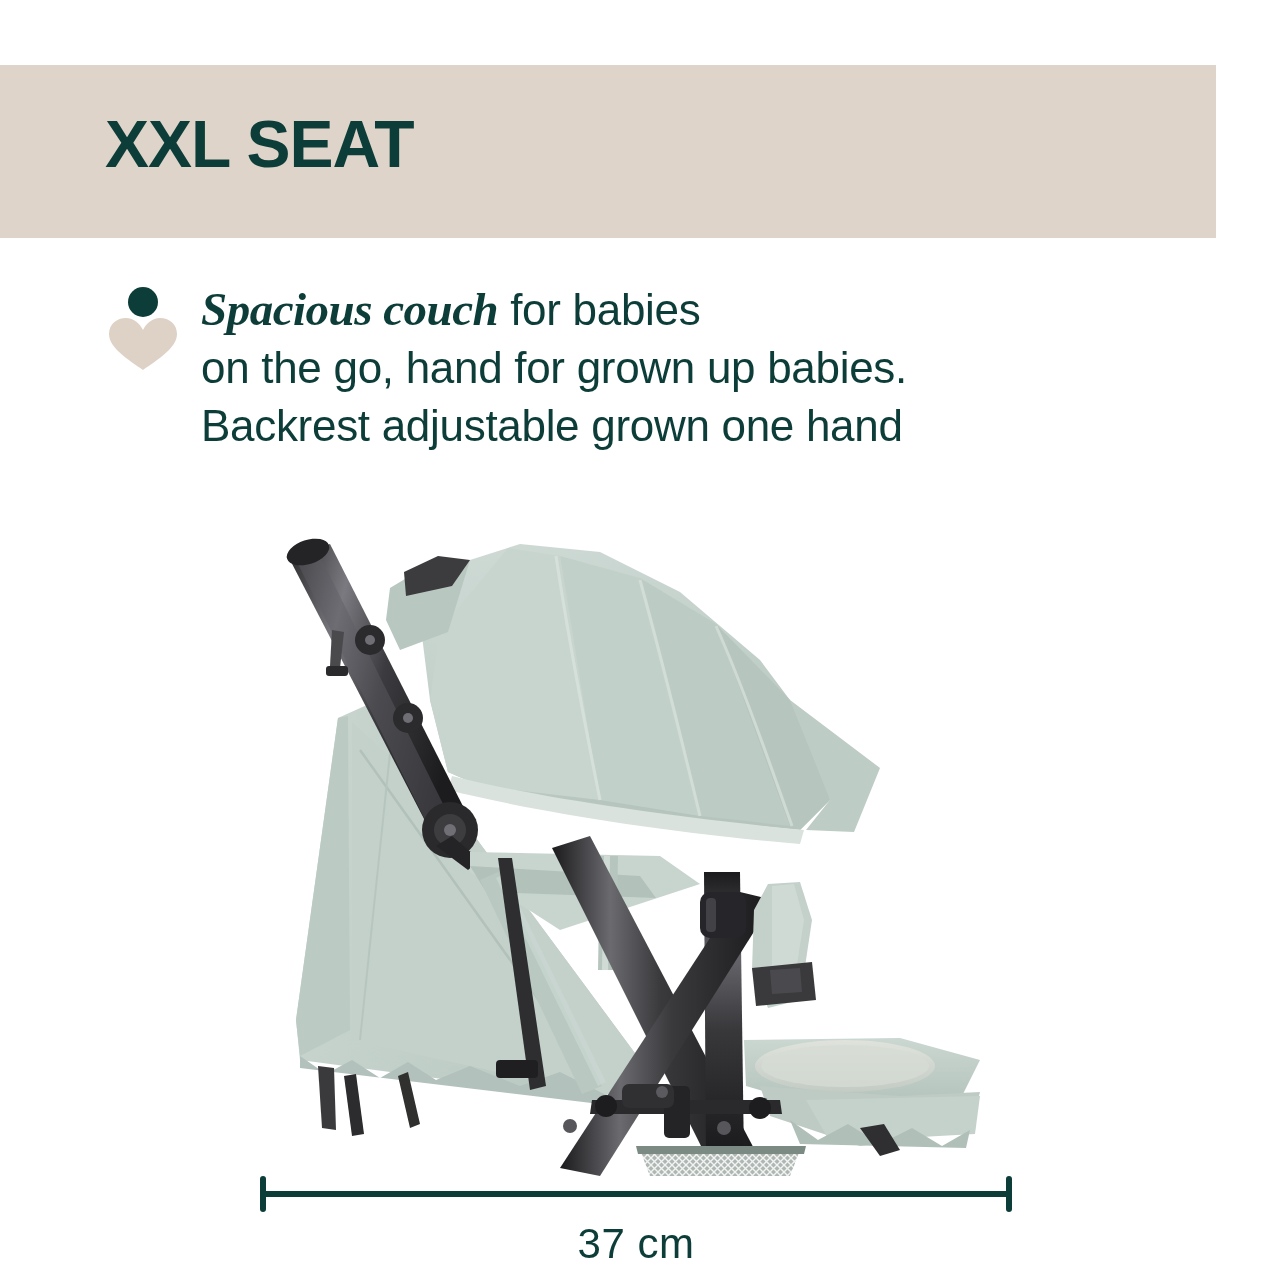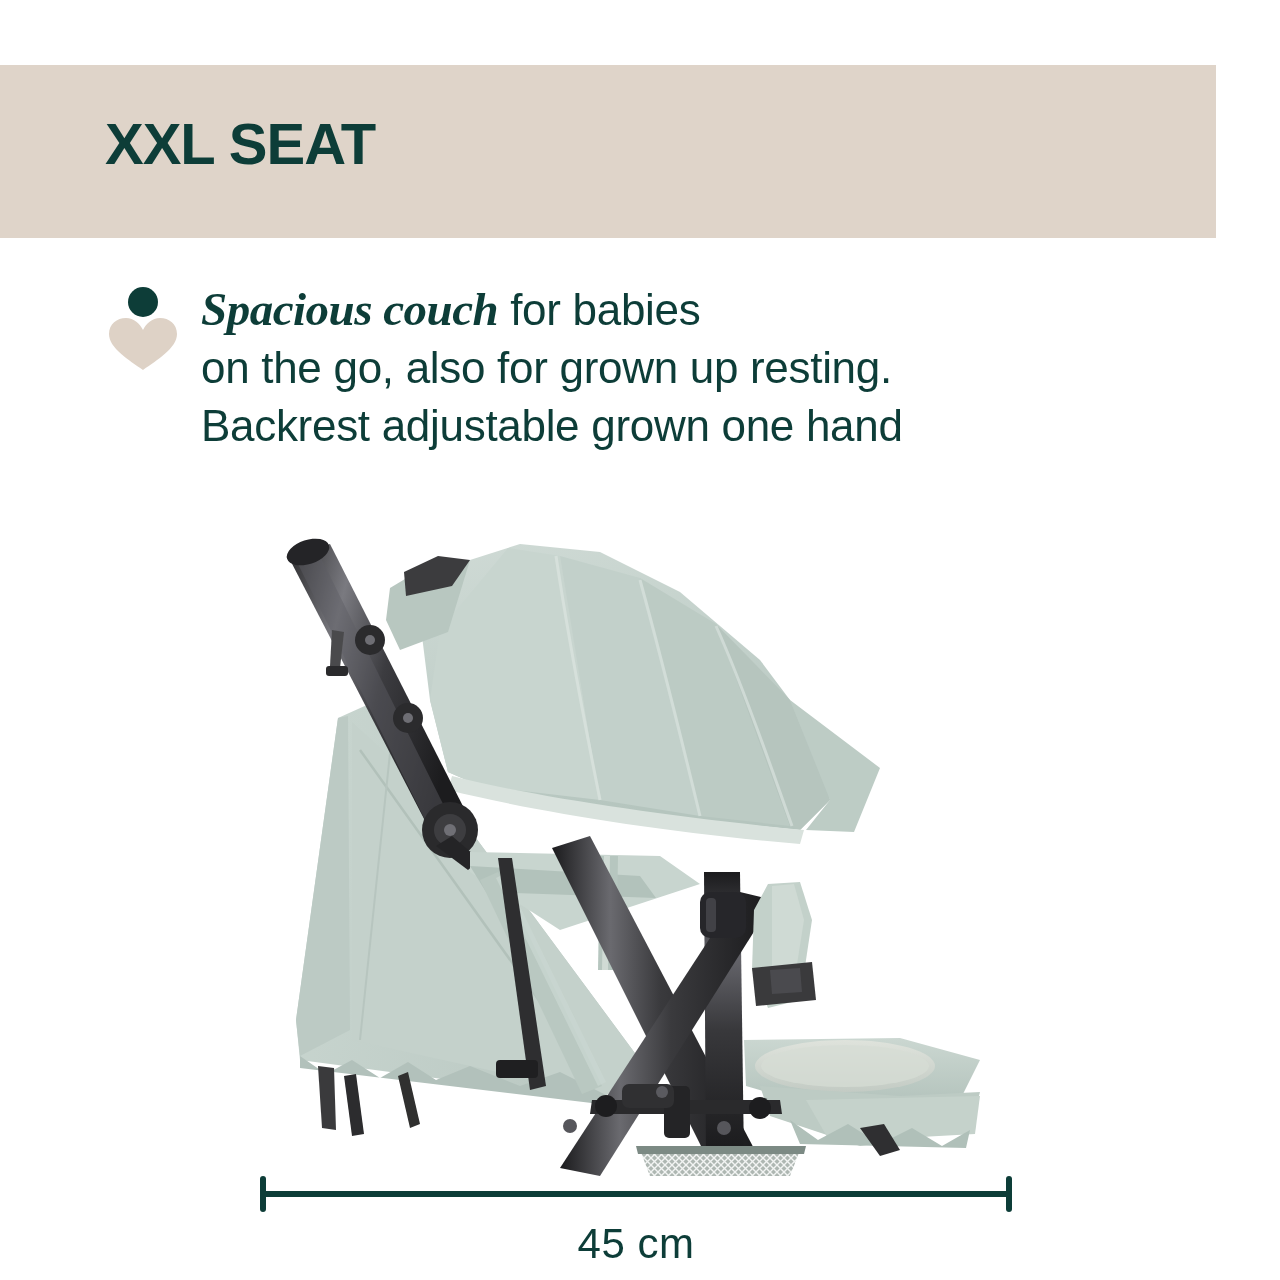--- a/index.html
+++ b/index.html
@@ -24,21 +24,21 @@
     width: 1216px;
     height: 173px;
     background: #dfd4c9;
   }
   .header-title {
     position: absolute;
     left: 105px;
     top: 108px;
     font-family: "Liberation Sans", sans-serif;
     font-weight: 700;
-    font-size: 58px;
+    font-size: 66px;
     line-height: 72px;
     letter-spacing: -1px;
     color: #0d3d38;
     white-space: nowrap;
   }
 
   
   .feature {
     position: absolute;
     left: 105px;
@@ -140,21 +140,21 @@
                C 4 38, 12 32, 21 32
                C 29 32, 35 38, 38 44
                C 41 38, 47 32, 55 32
                C 64 32, 72 38, 72 48
                C 72 62, 52 74, 38 84 Z" fill="#ded2c6"></path>
     </svg>
   </div>
 
   <div class="feature-text">
     <span class="strong">Spacious couch</span><span> for babies</span><br>
-    <span>on the go, also for grown up resting.</span><br>
+    <span>on the go, hand for grown up babies.</span><br>
     <span>Backrest adjustable grown one hand</span>
   </div>
 </div>
 
 <div class="product-area">
 <svg width="1280" height="680" viewBox="0 0 1280 680" xmlns="http://www.w3.org/2000/svg">
   <defs>
     <linearGradient id="gCanopy" x1="0" y1="0" x2="0.3" y2="1">
       <stop offset="0%" stop-color="#cfdad5"></stop>
       <stop offset="55%" stop-color="#c2d0ca"></stop>
@@ -304,14 +304,14 @@
   <circle cx="724" cy="628" r="7" fill="#56565b"></circle>
 </svg>
 </div>
 
 <div class="dimension">
   <div class="dim-line-wrap">
     <div class="dim-cap left"></div>
     <div class="dim-bar"></div>
     <div class="dim-cap right"></div>
   </div>
-  <div class="dim-label">45 cm</div>
+  <div class="dim-label">37 cm</div>
 </div>
 
 </body></html>

